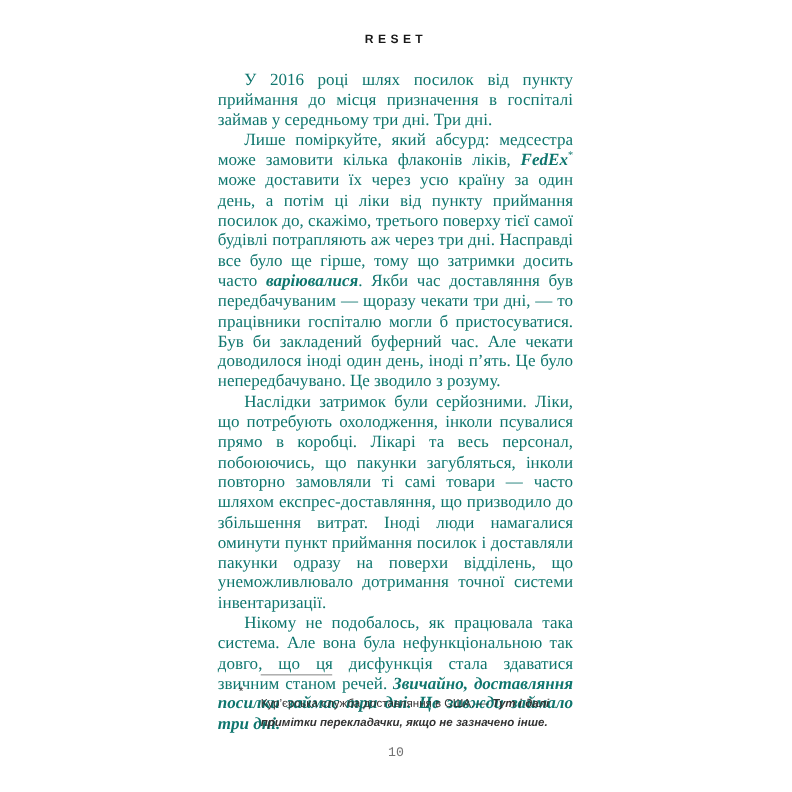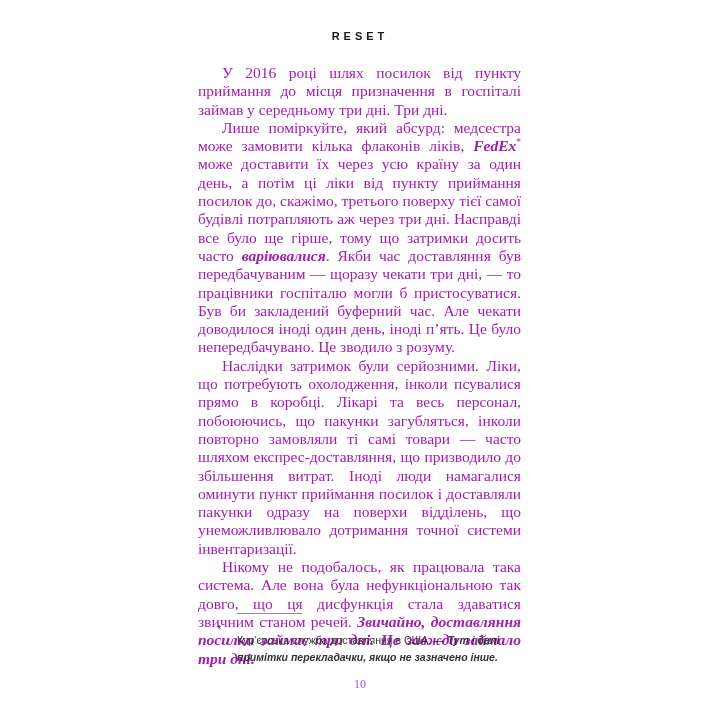--- a/index.html
+++ b/index.html
@@ -26,21 +26,21 @@
     color: #1a1a1a;
   }
   .body-text {
     position: absolute;
     top: 64px;
     left: 198px;
     width: 323px;
     font-family: "Liberation Serif", "DejaVu Serif", serif;
     font-size: 15.5px;
     line-height: 18.3px;
-    color: #a21caf;
+    color: #0f766e;
     hyphens: manual;
     -webkit-hyphens: manual;
   }
   .body-text p {
     margin: 0;
     text-indent: 24px;
     text-align: justify;
   }
   .run-n { font-style: normal; }
   .run-i { font-style: italic; font-weight: bold; }
@@ -73,23 +73,23 @@
     width: 20px;
     font-size: 11px;
   }
   .footnote-text { flex: 1; margin-top: 11px; }
   .page-number {
     position: absolute;
     top: 677px;
     left: 0;
     right: 0;
     text-align: center;
-    font-family: Liberation Serif, serif;
+    font-family: Liberation Mono, monospace;
     font-size: 12px;
-    color: #8b5cf6;
+    color: #737373;
   }
 </style>
 </head>
 <body>
 
 <div class="page">
 
   <div class="running-head">RESET</div>
 
   <div class="body-text" id="body-text">

